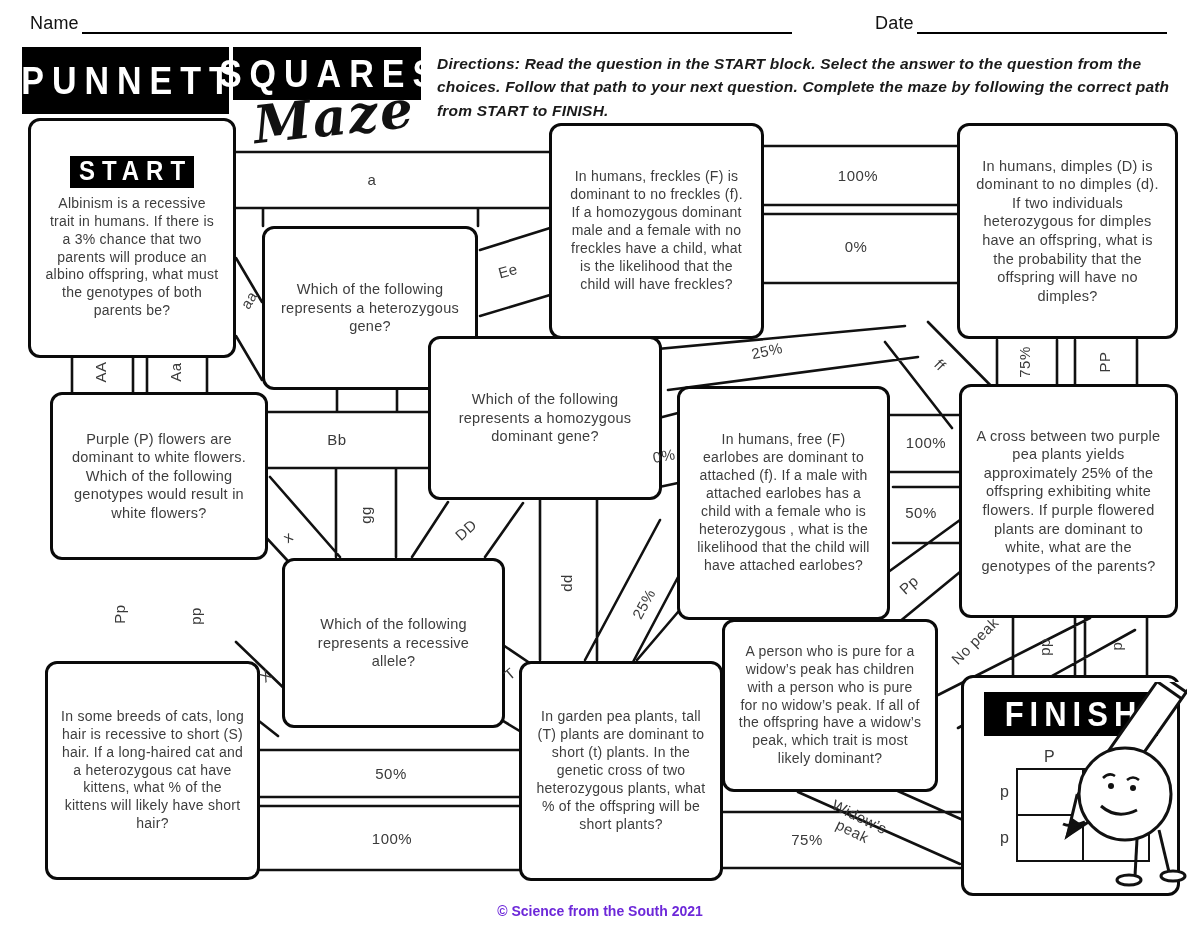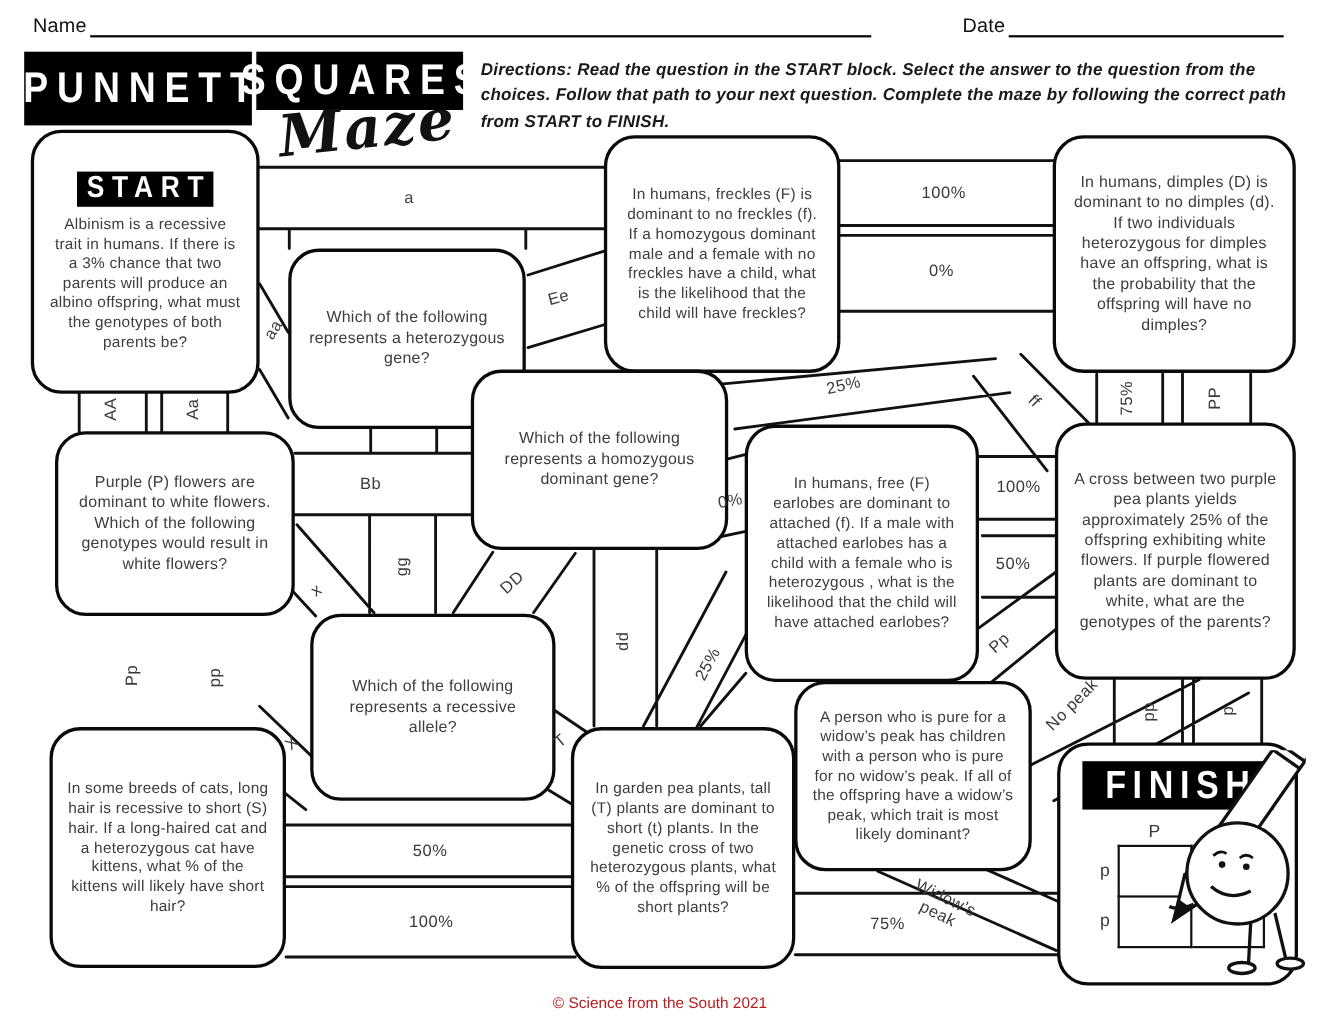--- a/index.html
+++ b/index.html
@@ -12,41 +12,41 @@
   .titleblock{position:absolute;background:#000;color:#fff;display:flex;
       align-items:center;justify-content:center;}
   .titleblock span{font-weight:bold;font-size:34px;letter-spacing:8px;
       transform:scaleY(1.15);white-space:nowrap;padding-left:8px;}
   .mazescript{position:absolute;font-family:"DejaVu Serif",serif;font-style:italic;
       font-weight:bold;font-size:52px;transform:rotate(-6deg);letter-spacing:2px;}
   .directions{position:absolute;font-size:15.5px;font-style:italic;font-weight:600;
       line-height:1.5;color:#1a1a1a;letter-spacing:.2px;}
   
   #mazelines{position:absolute;left:0;top:0;z-index:0;}
-  .qbox{position:absolute;background:#fff;border:3px solid #0a0a0a;border-radius:28px;
+  .qbox{position:absolute;background:#fff;border:3px solid #0a0a0a;border-radius:12px;
       z-index:2;display:flex;flex-direction:column;align-items:center;justify-content:center;
       text-align:center;padding:8px 13px;box-sizing:border-box;
       font-size:14.5px;line-height:1.28;color:#3d3d3d;letter-spacing:.25px;}
   .banner{background:#000;color:#fff;font-weight:bold;display:flex;align-items:center;
       justify-content:center;}
   .banner span{transform:scaleY(1.15);white-space:nowrap;}
   .startbanner{width:124px;height:32px;margin:0 auto 7px auto;font-size:24px;letter-spacing:7px;}
   .startbanner span{padding-left:7px;}
   .finishbanner{width:174px;height:44px;margin:6px auto 10px auto;font-size:31px;letter-spacing:6px;}
   .finishbanner span{padding-left:6px;}
   .plabel{position:absolute;z-index:3;font-size:15px;color:#3a3a3a;letter-spacing:.5px;
       white-space:nowrap;text-align:center;line-height:1.05;}
   
   .ptable{border-collapse:collapse;margin-left:2px;}
   .ptable td{padding:0;}
   .ptable td.c{border:2.5px solid #111;width:64px;height:44px;background:#fff;}
   .ptable td.h{font-size:16px;color:#3a3a3a;text-align:center;width:22px;height:22px;}
   .pencil{position:absolute;right:-10px;bottom:-4px;z-index:4;}
-  .copyright{position:absolute;width:100%;text-align:center;font-size:14px;font-weight:400;
-      color:#b91c1c;}
+  .copyright{position:absolute;width:100%;text-align:center;font-size:14px;font-weight:700;
+      color:#6d28d9;}
 </style>
 </head>
 <body>
 
 <div class="topline" style="left:30px;top:12px;width:762px;">
   <span class="lbl">Name</span>
   <div class="rule"></div>
 </div>
 <div class="topline" style="left:875px;top:12px;width:292px;">
   <span class="lbl">Date</span>

